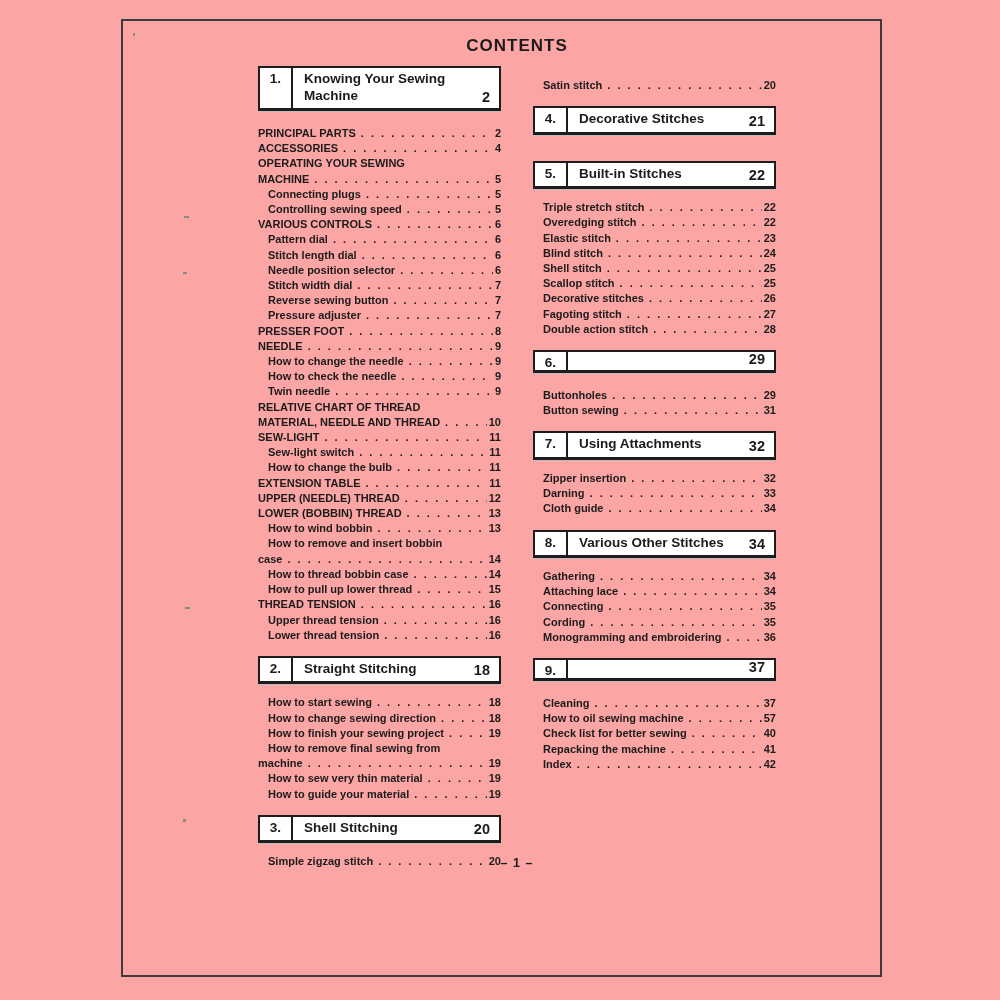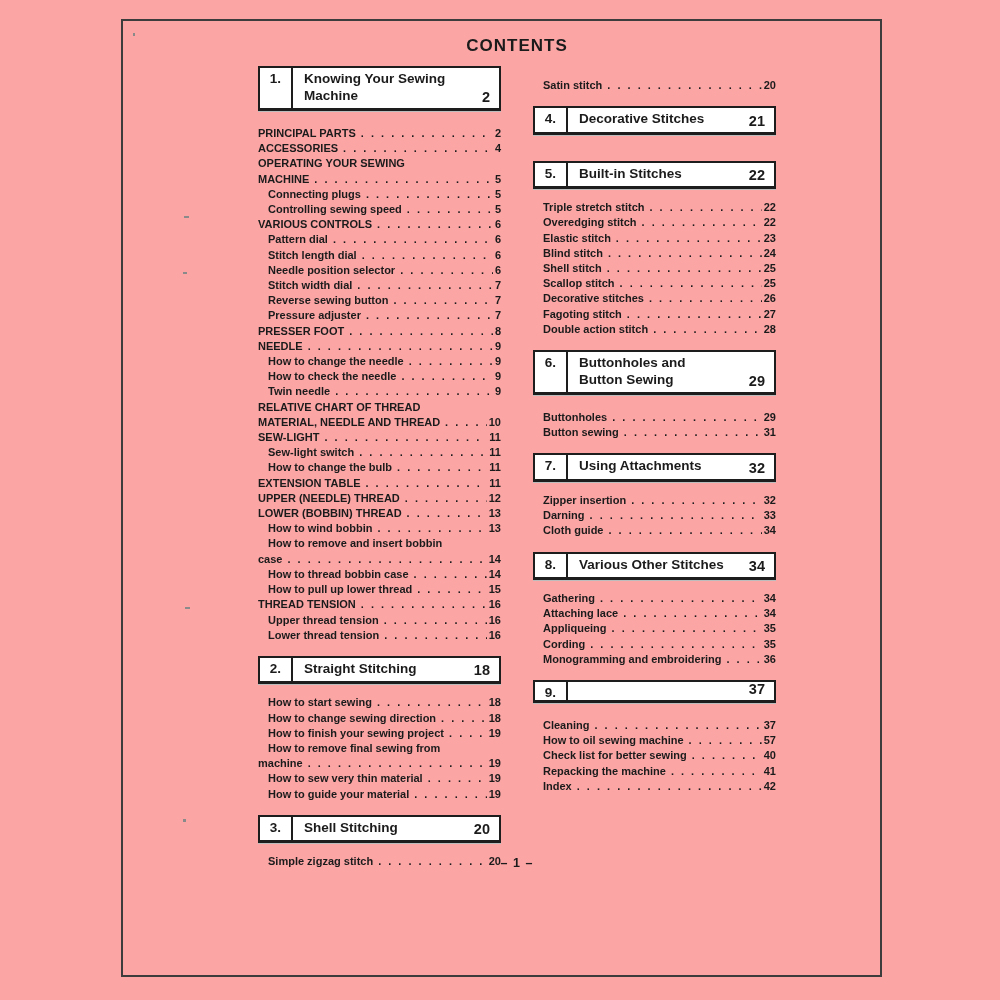--- a/index.html
+++ b/index.html
@@ -376,24 +376,20 @@
         </div>
         <div class="row ind">
           <span class="etext">Double action stitch</span>
           <span class="dots"></span>
           <span class="epage">28</span>
         </div>
       </div>
       <div class="section-box two">
         <div class="sec-num">6.</div>
         <div class="sec-body">
-          <div class="sec-title">
-            <div class="sec-line">Buttonholes and</div>
-            <div class="sec-line">Button Sewing</div>
-          </div>
           <span class="sec-page">29</span>
         </div>
       </div>
       <div class="entries">
         <div class="row ind">
           <span class="etext">Buttonholes</span>
           <span class="dots"></span>
           <span class="epage">29</span>
         </div>
         <div class="row ind">
@@ -442,21 +438,21 @@
           <span class="etext">Gathering</span>
           <span class="dots"></span>
           <span class="epage">34</span>
         </div>
         <div class="row ind">
           <span class="etext">Attaching lace</span>
           <span class="dots"></span>
           <span class="epage">34</span>
         </div>
         <div class="row ind">
-          <span class="etext">Appliqueing</span>
+          <span class="etext">Connecting</span>
           <span class="dots"></span>
           <span class="epage">35</span>
         </div>
         <div class="row ind">
           <span class="etext">Cording</span>
           <span class="dots"></span>
           <span class="epage">35</span>
         </div>
         <div class="row ind">
           <span class="etext">Monogramming and embroidering</span>

